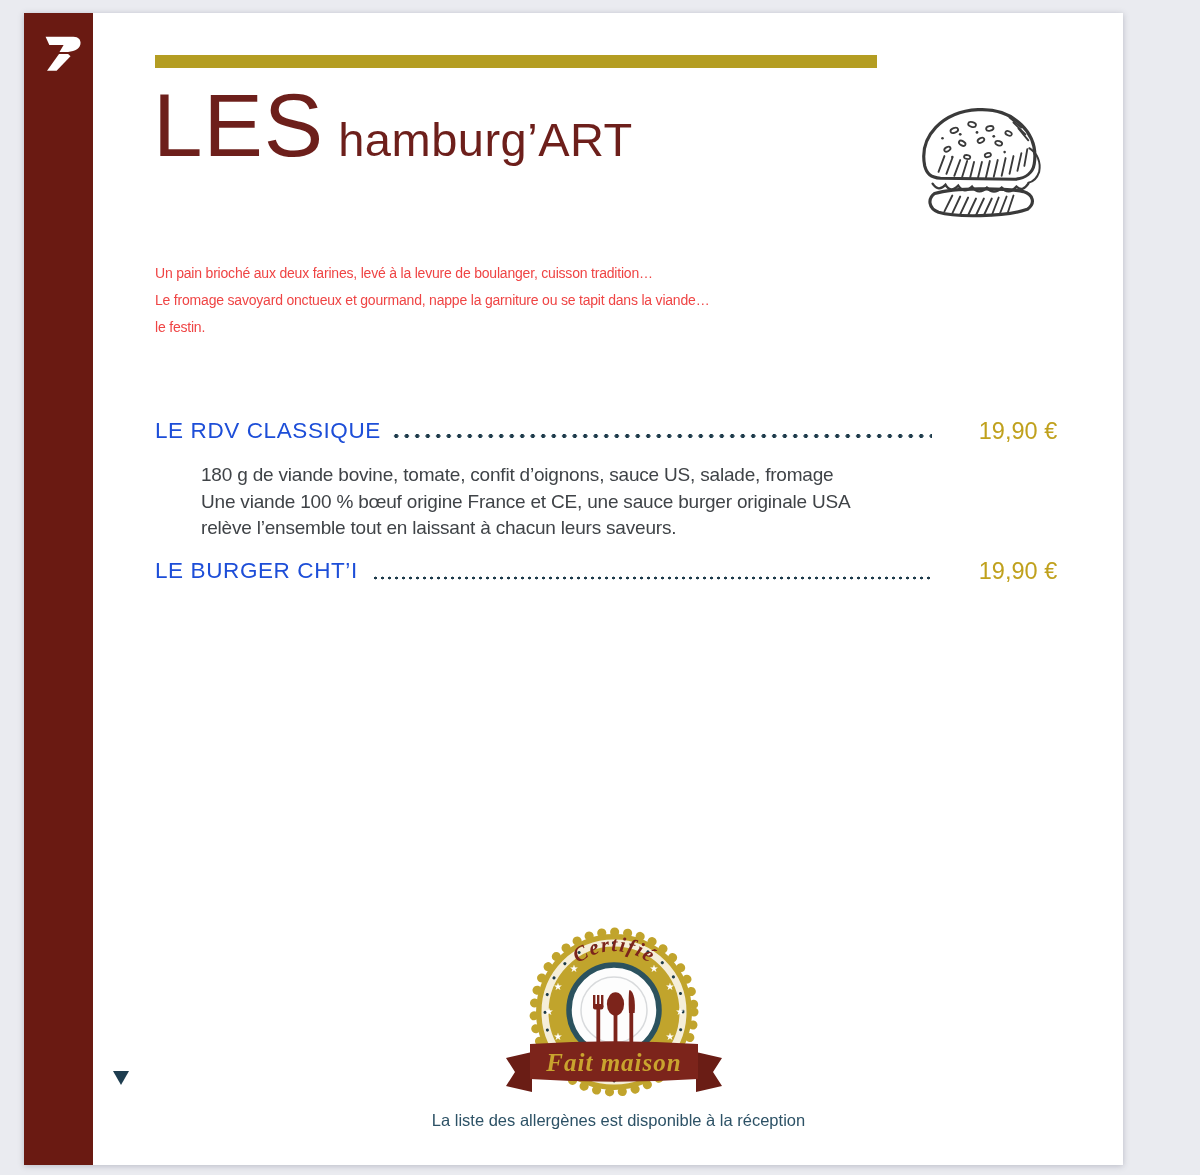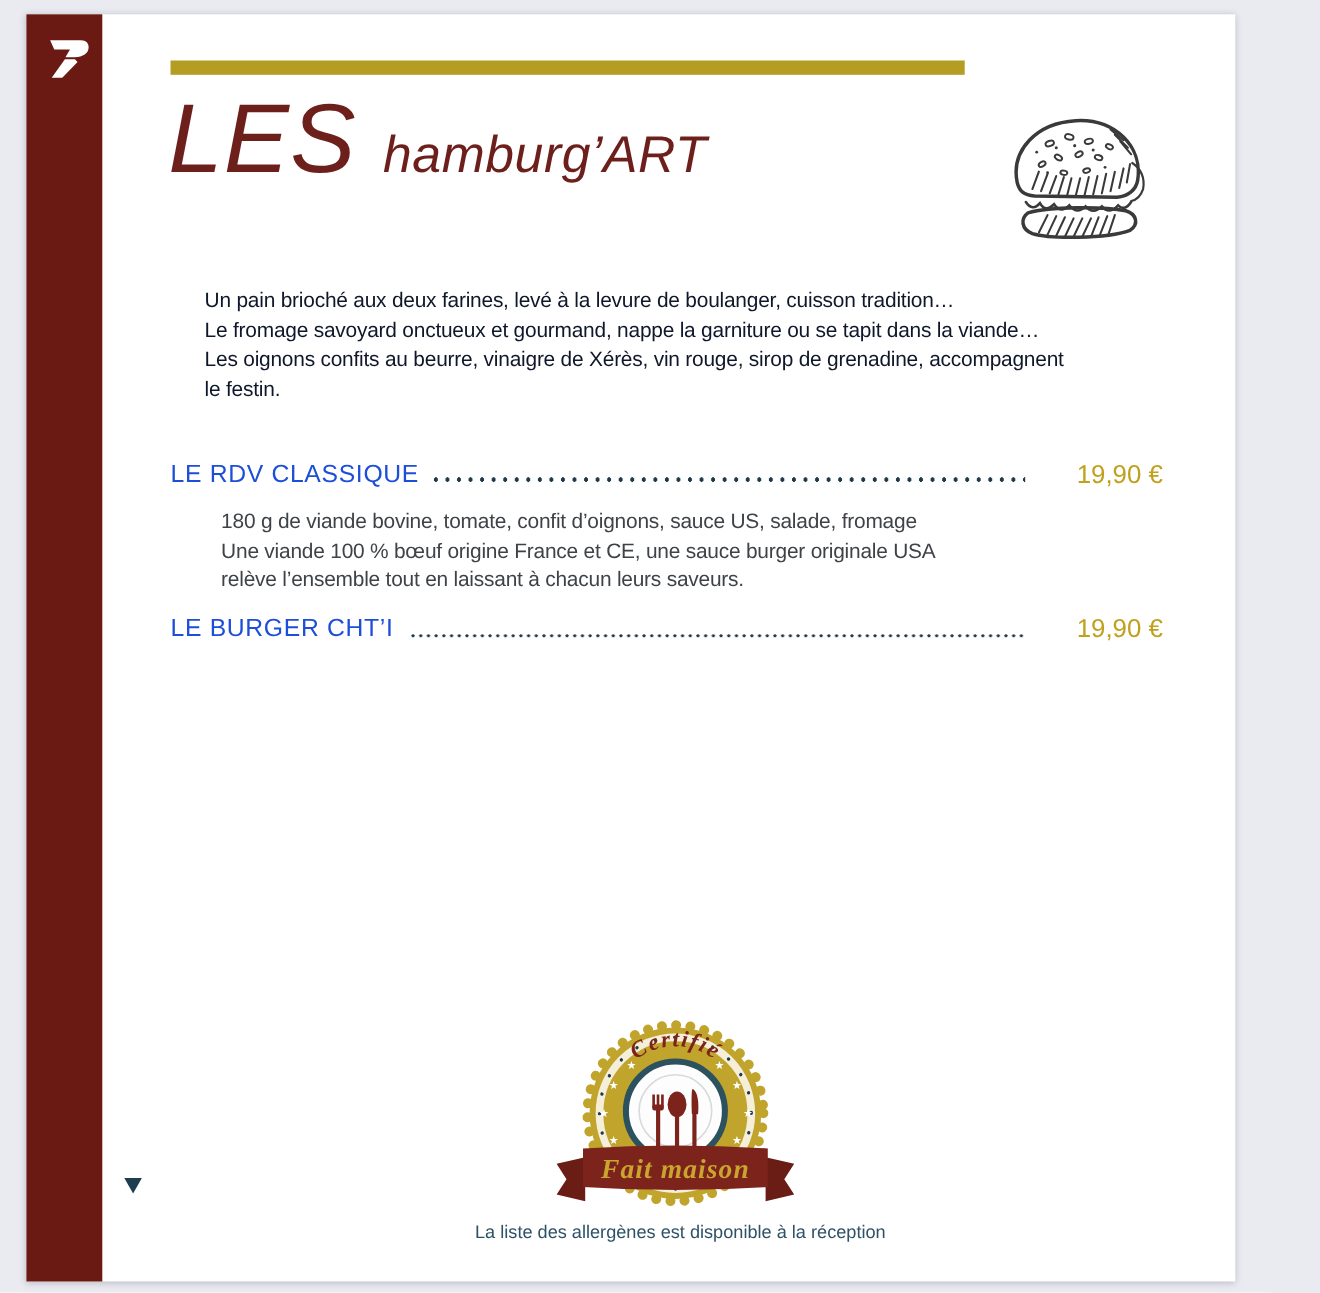--- a/index.html
+++ b/index.html
@@ -21,33 +21,32 @@
   }
   .logo{
     position:absolute;left:12px;top:15px;width:46px;height:46px;
   }
   .goldbar{
     position:absolute;left:131px;top:42px;width:722px;height:13px;
     background:#b49d22;
   }
   .title-row{
     position:absolute;left:129px;top:68px;
-    display:flex;align-items:baseline;gap:24px;
-    color:#6d1f1b;white-space:nowrap;font-style:italic;
+    display:flex;align-items:baseline;gap:14px;
+    color:#6d1f1b;white-space:nowrap;
   }
   .title-big{font-size:89px;line-height:1;font-weight:400;letter-spacing:1px;}
   .title-small{font-size:47px;line-height:1;font-weight:400;letter-spacing:0.5px;}
   .burger-art{
     position:absolute;left:879px;top:72px;width:148px;height:152px;
   }
   .intro{
     position:absolute;left:131px;top:247px;
-    font-size:19px;line-height:27px;color:#0f172a;letter-spacing:-0.2px;
+    font-size:14px;line-height:27px;color:#ef4444;letter-spacing:-0.2px;
     white-space:nowrap;
-    margin-left:31px;
   }
   .menu-item{position:absolute;left:131px;width:905px;}
   .item-1{top:404px;}
   .item-2{top:544px;}
   .item-head{
     display:flex;align-items:flex-end;width:100%;
   }
   .item-name{
     font-size:22.5px;color:#1d4ed8;letter-spacing:0.6px;white-space:nowrap;
     line-height:28px;
@@ -158,21 +157,20 @@
         <path d="M82 130 L90 113"></path>
       <path d="M90 130 L97 112"></path>
         <path d="M98 129 L105 111"></path>
         <path d="M106 128 L112 110"></path>
     </g>
   </svg>
 
   <div class="intro">
     <div class="desc-line">Un pain brioché aux deux farines, levé à la levure de boulanger, cuisson tradition…</div>
     <div class="desc-line">Le fromage savoyard onctueux et gourmand, nappe la garniture ou se tapit dans la viande…</div>
-    <div class="desc-line">Les oignons confits au beurre, vinaigre de Xérès, vin rouge, sirop de grenadine, accompagnent</div>
     <div class="desc-line">le festin.</div>
   </div>
 
   <div class="menu-item item-1">
     <div class="item-head">
       <span class="item-name">LE RDV CLASSIQUE</span>
       <span class="leader"></span>
       <span class="item-price">19,90 €</span>
     </div>
     <div class="item-desc desc-style-a">

